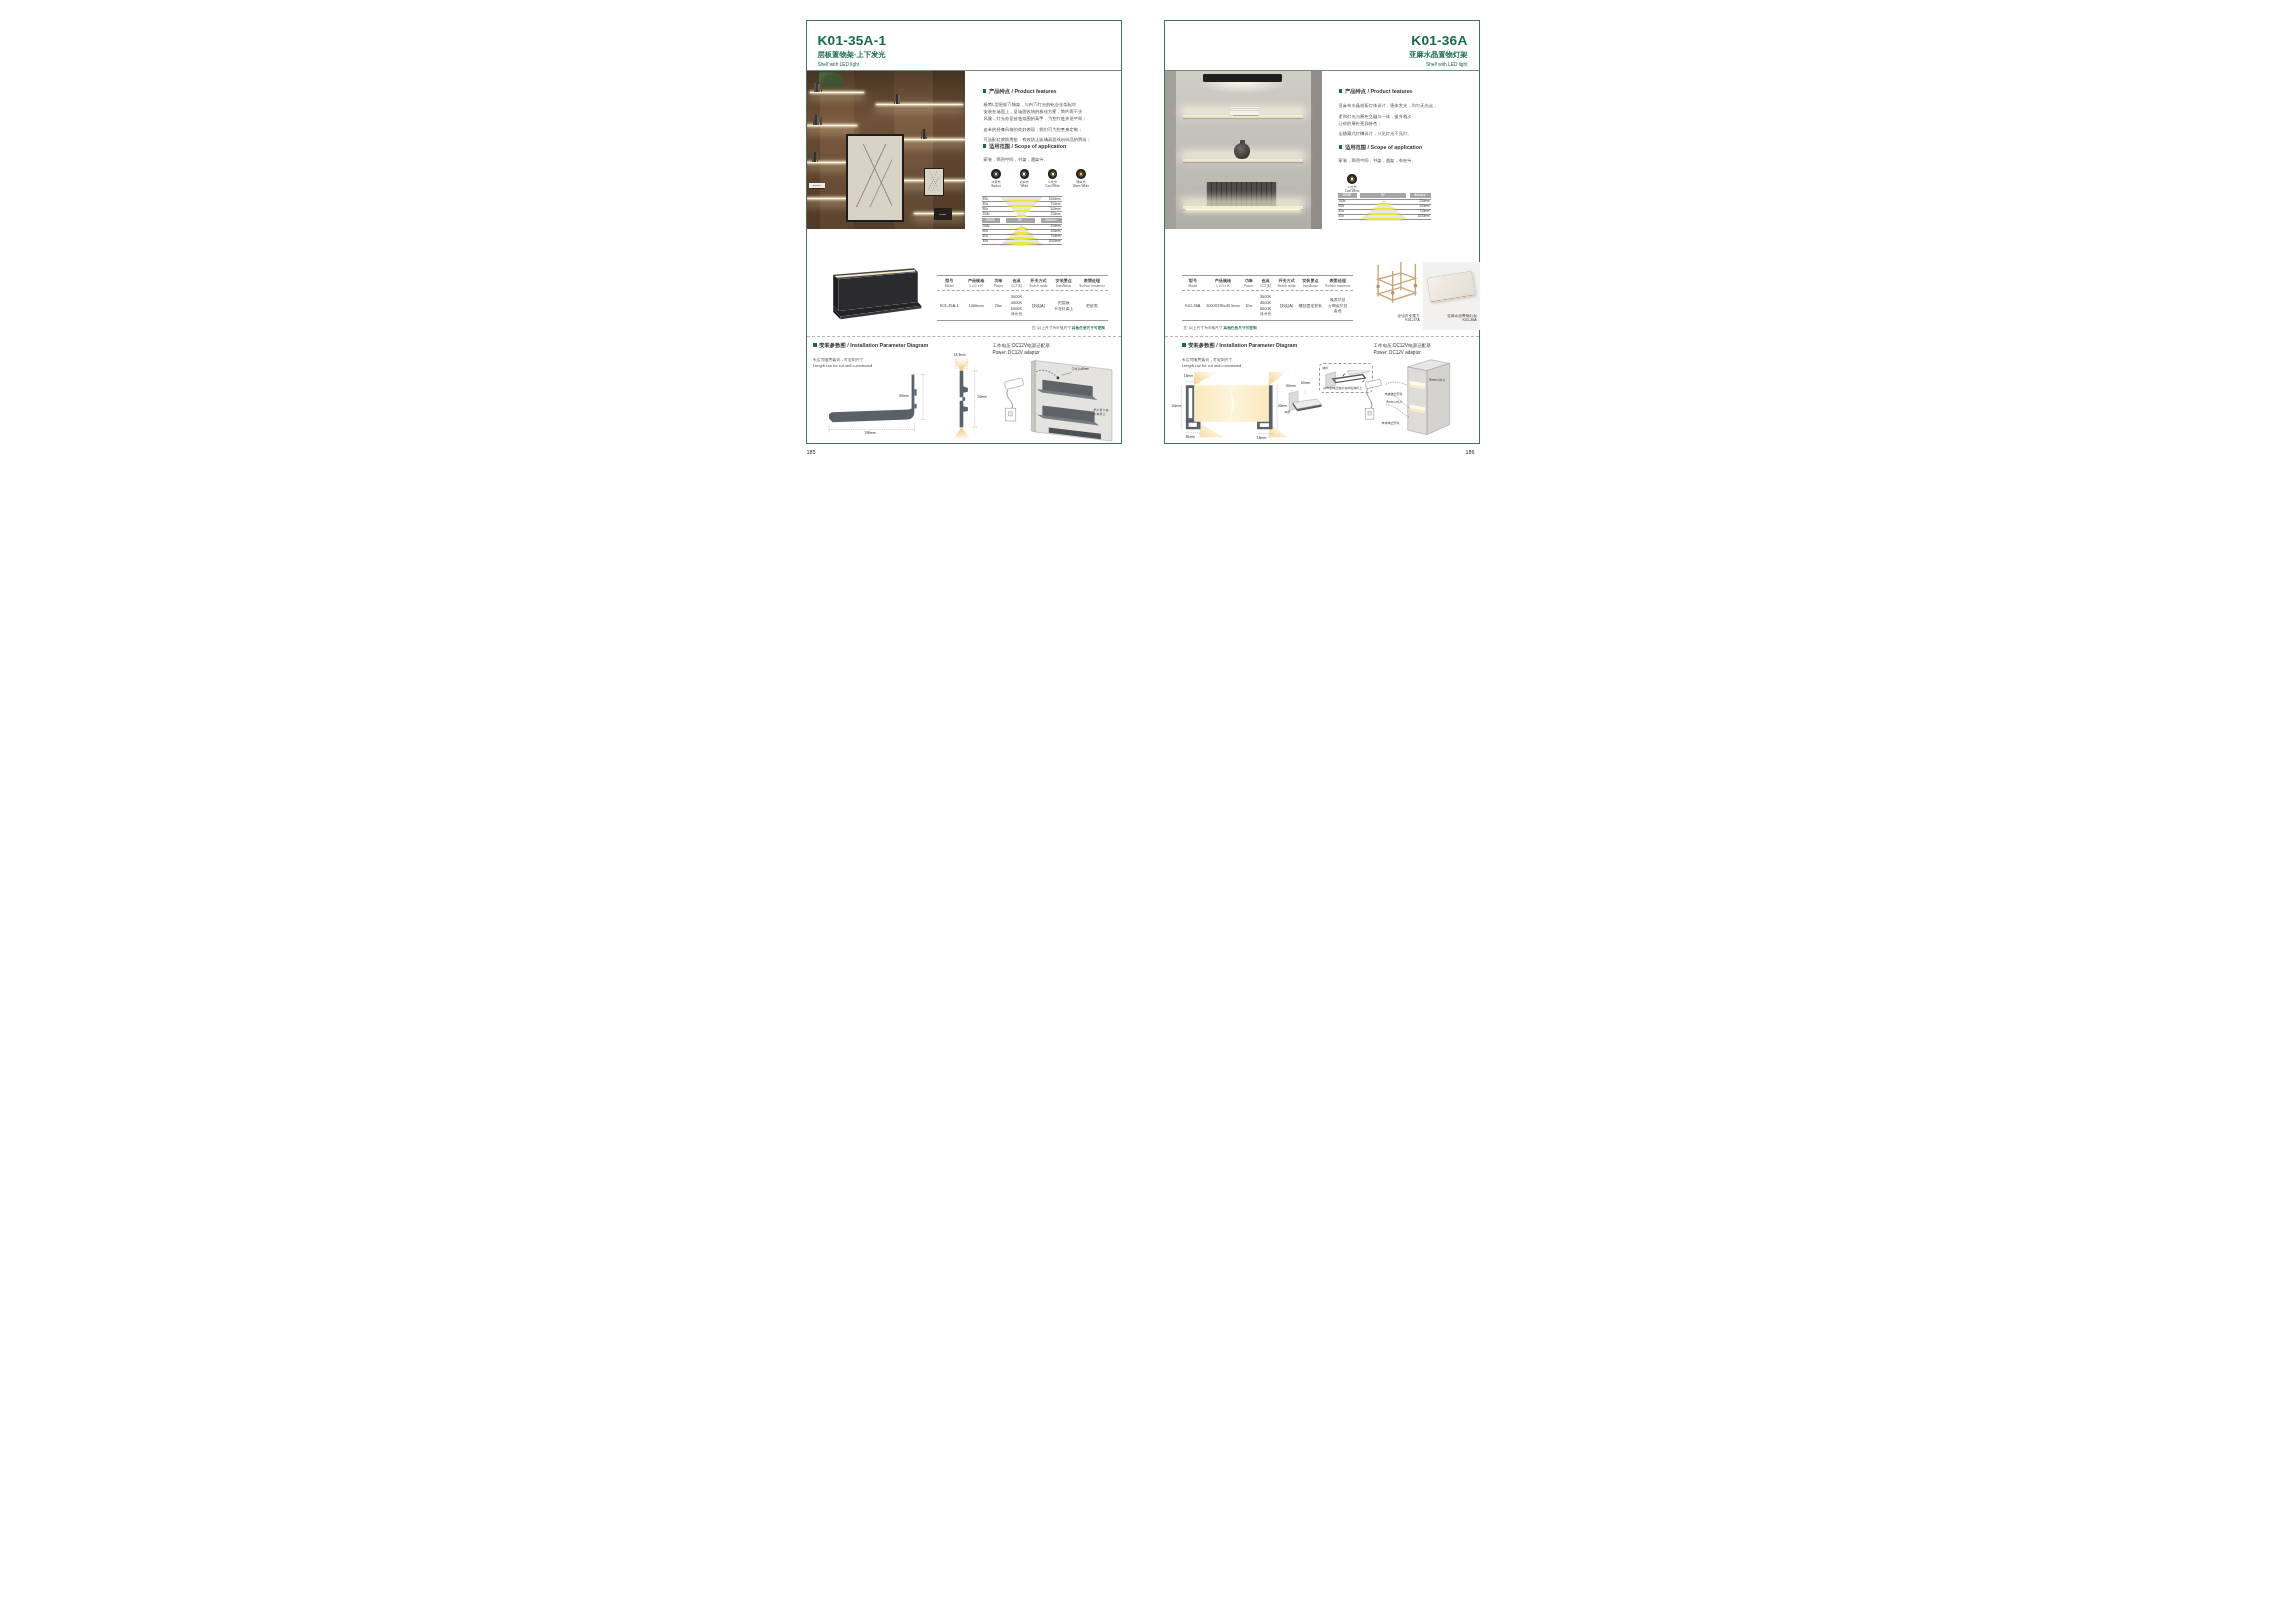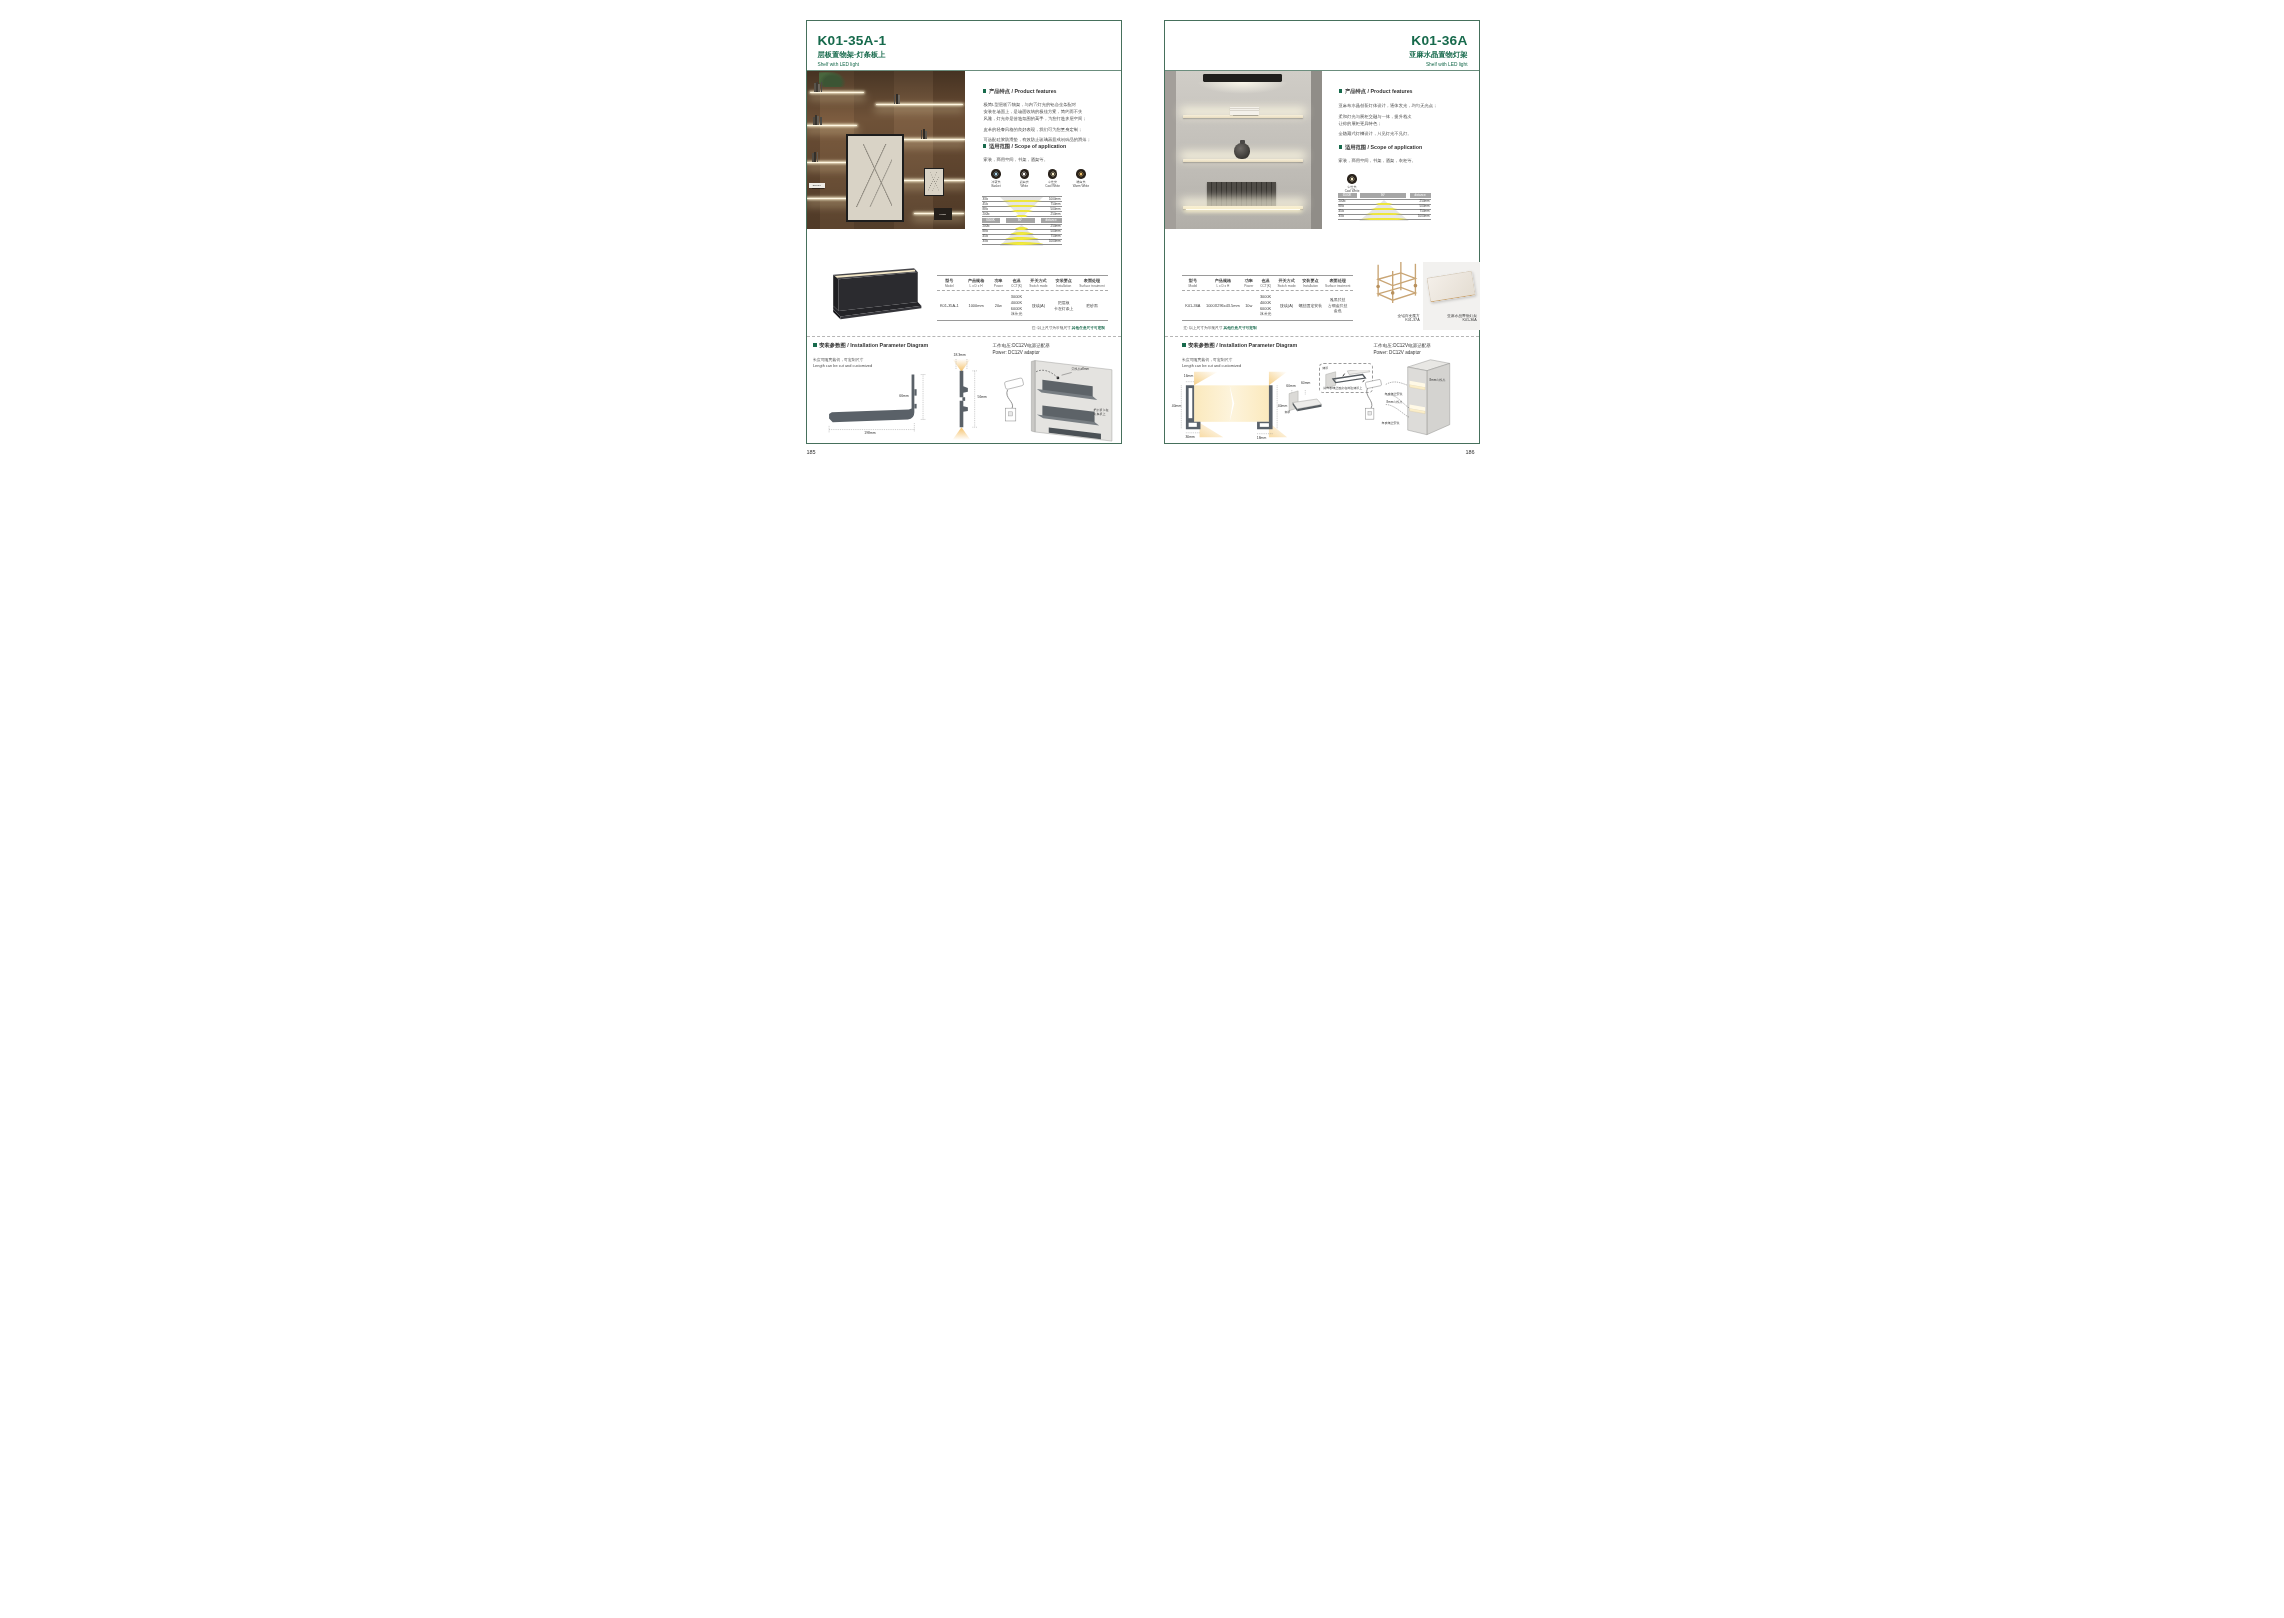--- a/index.html
+++ b/index.html
@@ -78,21 +78,21 @@
 </style>
 </head>
 <body>
 
 <div id="canvas">
 
   <section class="panel" id="pageL">
 
     <header class="abs" style="left:11px;top:12.8px;">
       <div class="model green">K01-35A-1</div>
-      <div class="tcn green">层板置物架·灯条板上</div>
+      <div class="tcn green">层板置物架·上下发光</div>
       <div class="ten green">Shelf with LED light</div>
     </header>
     <div class="rule" style="top:49px;"></div>
 
     <div class="photo" style="left:0;top:50px;width:158px;height:158px;
                 background:linear-gradient(90deg,#6b4e35 0 8%,#7c5c3f 8% 30%,#6f5238 30% 55%,#7d5e42 55% 80%,#6a4d34 80% 100%),#74563b;">
       <div class="abs" style="left:0;top:0;width:100%;height:100%;background:linear-gradient(180deg,rgba(0,0,0,.35),rgba(0,0,0,0) 30%,rgba(0,0,0,.25) 95%);"></div>
       <div class="abs" style="left:12.8px;top:0.9px;width:26.5px;height:15.5px;background:radial-gradient(ellipse at 50% 70%,#3c5534 0 45%,transparent 70%),radial-gradient(ellipse at 20% 40%,#49663d 0 35%,transparent 60%);"></div>
       <div class="shelf-strip" style="left:3.7px;top:21px;width:54px;"></div>
       <div class="shelf-strip" style="left:69px;top:33px;width:87px;"></div>

